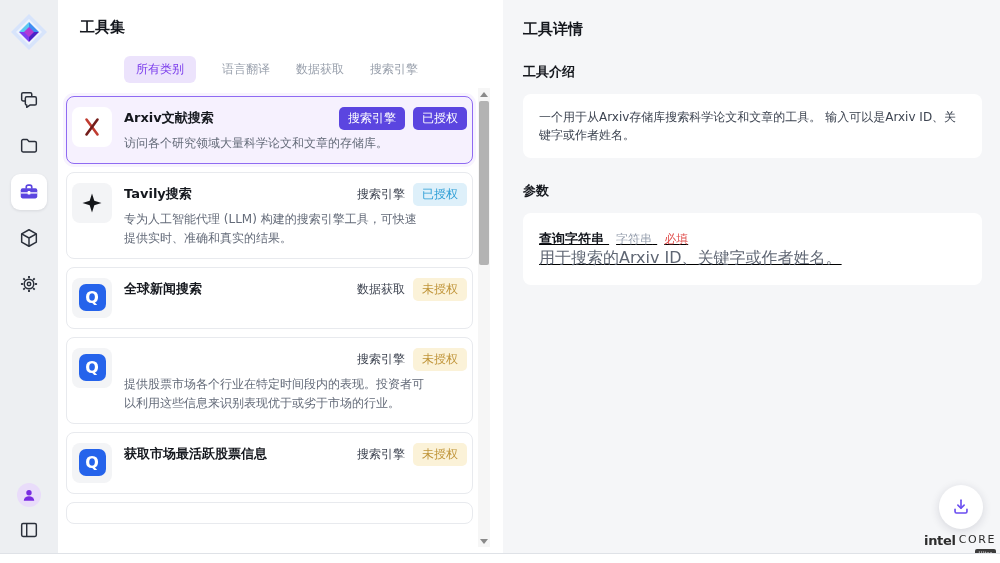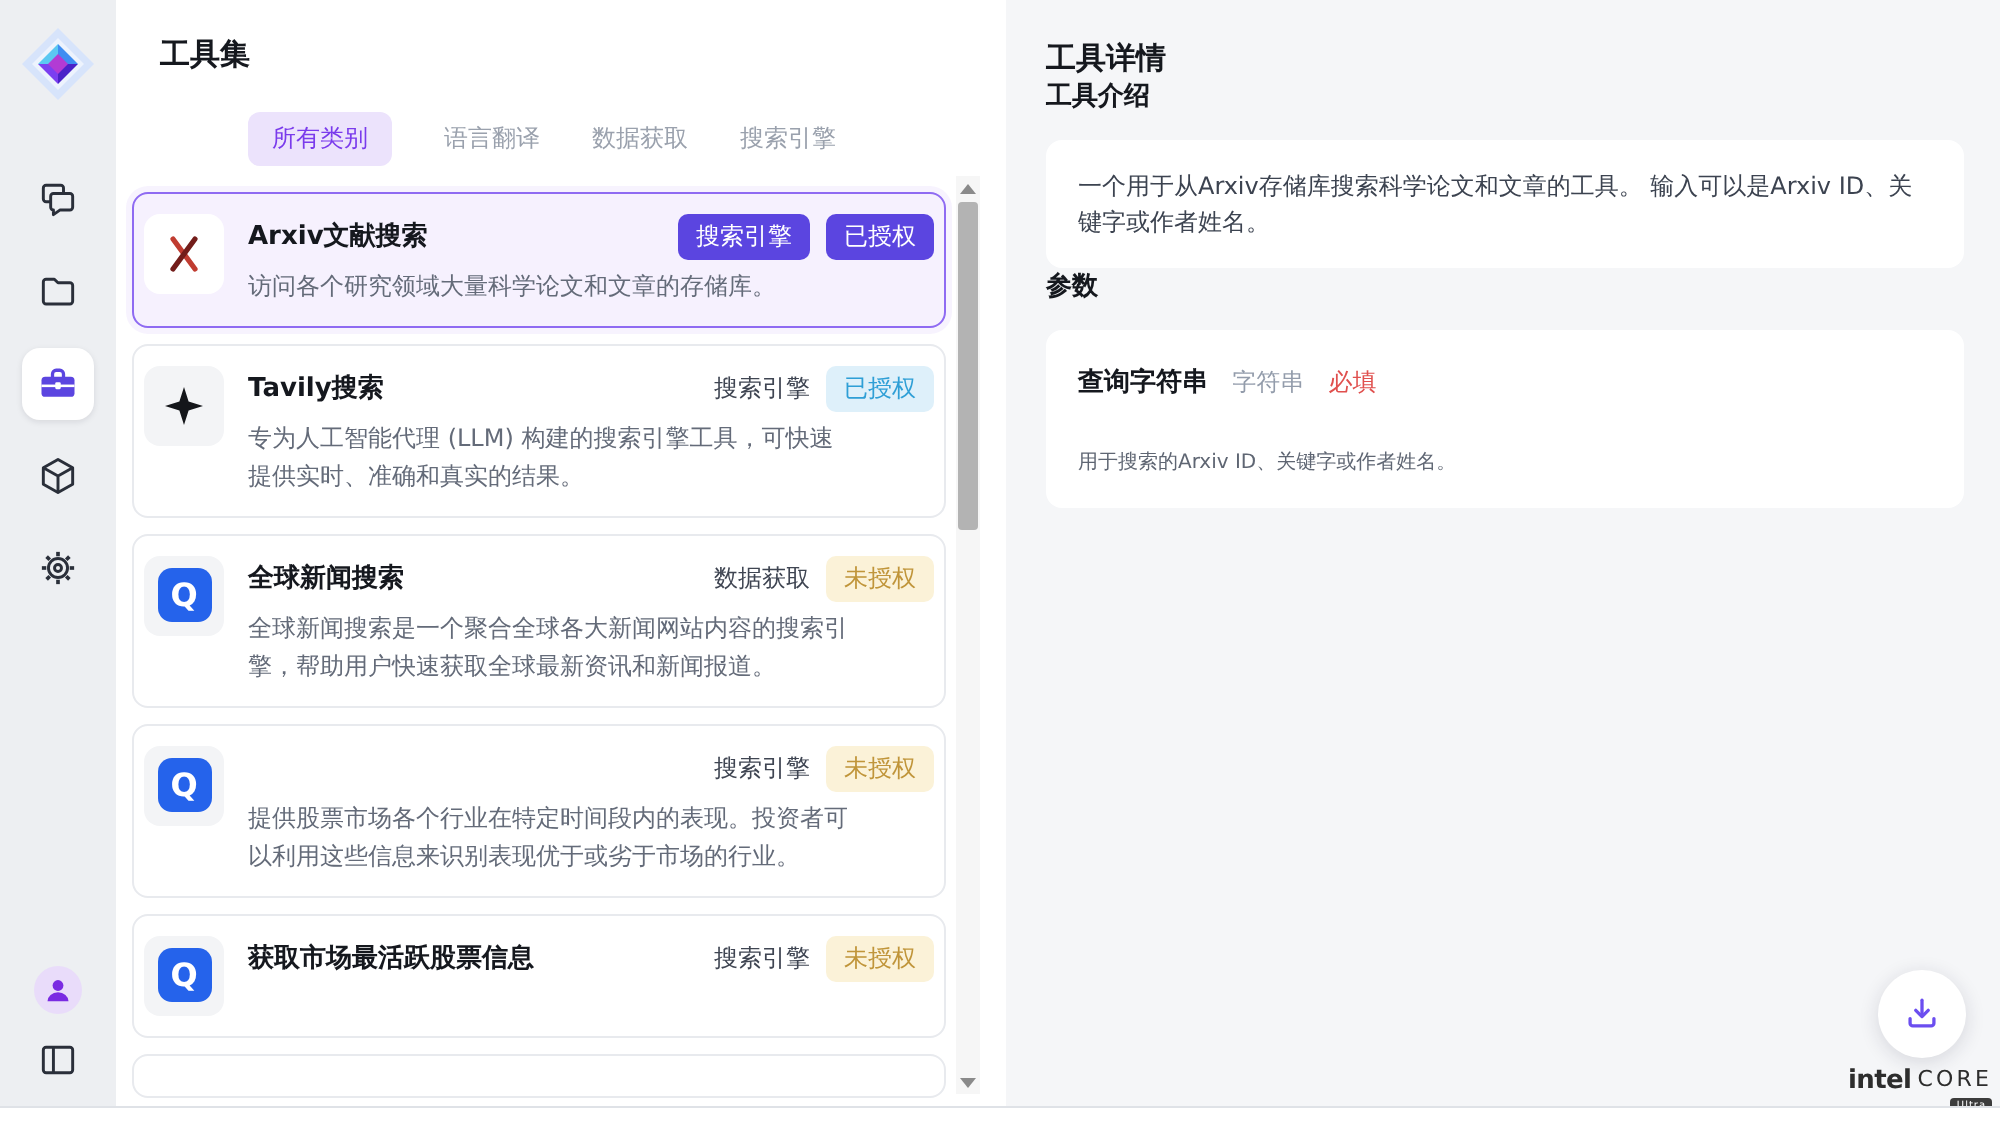--- a/index.html
+++ b/index.html
@@ -41,27 +41,27 @@
   .vscroll { position:absolute; top:88px; bottom:6px; right:13px; width:12px; background:#f6f6f6; }
   .scroll-btn { position:absolute; left:0; width:12px; height:12px; display:flex; align-items:center; justify-content:center; cursor:pointer; }
   .scroll-btn.up { top:0; } .scroll-btn.down { bottom:0; }
   .tri-up { width:0; height:0; border-left:4px solid transparent; border-right:4px solid transparent; border-bottom:5px solid #8a8a8a; }
   .tri-down { width:0; height:0; border-left:4px solid transparent; border-right:4px solid transparent; border-top:5px solid #8a8a8a; }
   .thumb { position:absolute; top:13px; left:1px; width:10px; height:164px; background:#b3b3b3; border-radius:2px; cursor:grab; }
 
   
   .details { flex:1; background:#f5f6f8; padding:16px 18px 0 20px; }
   .details-title { font-size:15px; font-weight:700; color:#15181e; margin-top:4px; }
-  .section-heading { font-size:13px; font-weight:700; color:#15181e; }
+  .section-heading { font-size:13px; font-weight:700; color:#15181e; margin-top:24px; }
   .intro-card { margin-top:13px; background:#fff; border-radius:8px; padding:14px 16px; font-size:12px; color:#3c4350; line-height:1.5; }
-  .param-card { margin-top:13px; background:#fff; border-radius:8px; padding:15px 16px 16px; }
+  .param-card { margin-top:13px; background:#fff; border-radius:8px; padding:15px 16px 16px;text-decoration:underline; }
   .param-name { font-size:13px; font-weight:700; color:#15181e; }
   .param-type { font-size:12px; color:#939cab; margin-left:7px; }
   .param-required { font-size:12px; color:#e0504e; margin-left:7px; }
-  .param-desc { margin-top:24px; font-size:10px; color:#5f6673; }
+  .param-desc { margin-top:0; font-size:16px; color:#5f6673; }
 
   
   .fab { position:absolute; left:939px; top:485px; width:44px; height:44px; border-radius:50%; background:#fff; box-shadow:0 2px 10px rgba(30,30,60,.14); display:flex; align-items:center; justify-content:center; cursor:pointer; }
   .intel { position:absolute; left:924px; top:533px; display:flex; flex-direction:column; align-items:flex-end; color:#2d2d2d; }
   .intel-row { display:flex; align-items:flex-start; gap:3px; }
   .intel-word { font-size:13px; font-weight:700; letter-spacing:-0.3px; }
   .core-word { font-size:11px; font-weight:400; letter-spacing:1.6px; text-transform:uppercase; }
   .intel-badge { margin-top:1px; background:#3c3c3c; color:#fff; font-size:5px; line-height:6px; padding:1px 3px; border-radius:2px; letter-spacing:.5px; }
 
   svg { display:block; }
@@ -208,21 +208,20 @@
           </div>
         </div>
         <div class="card-body">
           <div class="card-head">
             <span class="card-title">全球新闻搜索</span>
             <span class="badges">
               <span class="badge plain">数据获取</span>
               <span class="badge yellow">未授权</span>
             </span>
           </div>
-          <div class="card-desc">全球新闻搜索是一个聚合全球各大新闻网站内容的搜索引擎，帮助用户快速获取全球最新资讯和新闻报道。</div>
         </div>
       </div>
 
       <div class="card">
         <div class="tile">
           <div style="width:27px;height:27px;border-radius:7px;background:#2563eb;color:#fff;font-weight:700;font-size:16px;display:flex;align-items:center;justify-content:center;">
             <span>Q</span>
           </div>
         </div>
         <div class="card-body">

